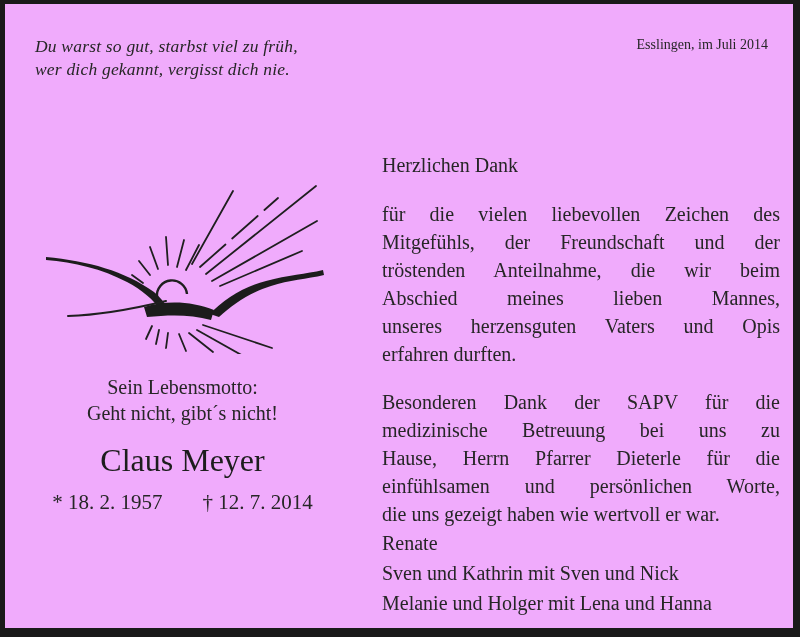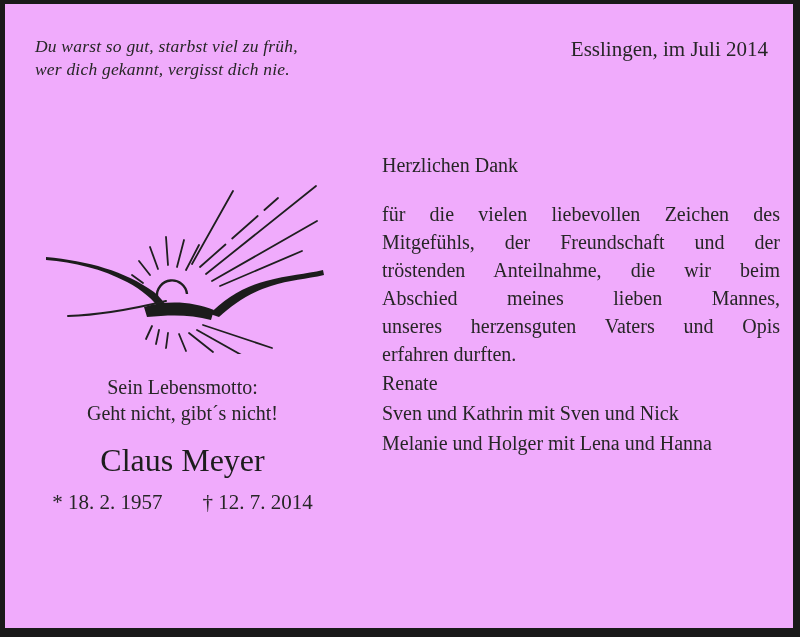--- a/index.html
+++ b/index.html
@@ -17,21 +17,21 @@
     color:var(--text);
   }
   .quote {
     position:absolute; left:30px; top:31px;
     font-style:italic;
     font-size:17.5px; line-height:23px;
     letter-spacing:0.2px;
   }
   .dateline {
     position:absolute; right:25px; top:33px;
-    font-size:21px;
+    font-size:14px;
     margin-left:20px;
   }
   .sunrise {
     position:absolute; left:35px; top:160px;
     width:290px; height:190px;
   }
   .left-col {
     position:absolute; left:25px; top:370px; width:305px;
     text-align:center;
   }
@@ -123,20 +123,27 @@
 
     <div class="para p1">
       <div class="jline">für die vielen liebevollen Zeichen des</div>
       <div class="jline">Mitgefühls, der Freundschaft und der</div>
       <div class="jline">tröstenden Anteilnahme, die wir beim</div>
       <div class="jline">Abschied meines lieben Mannes,</div>
       <div class="jline">unseres herzensguten Vaters und Opis</div>
       <div class="jline last">erfahren durften.</div>
     </div>
 
+    <div class="para p2">
+      <div class="jline">Besonderen Dank der SAPV für die</div>
+      <div class="jline">medizinische Betreuung bei uns zu</div>
+      <div class="jline">Hause, Herrn Pfarrer Dieterle für die</div>
+      <div class="jline">einfühlsamen und persönlichen Worte,</div>
+      <div class="jline last">die uns gezeigt haben wie wertvoll er war.</div>
+    </div>
 
     <div class="signatures">
       <div class="sig-line">Renate</div>
       <div class="sig-line">Sven und Kathrin mit Sven und Nick</div>
       <div class="sig-line">Melanie und Holger mit Lena und Hanna</div>
     </div>
   </div>
 
 </div>
 

